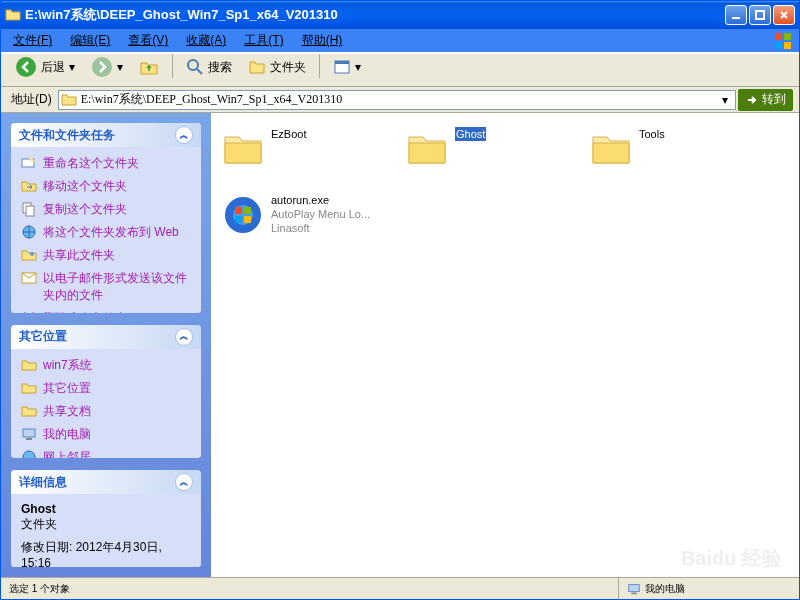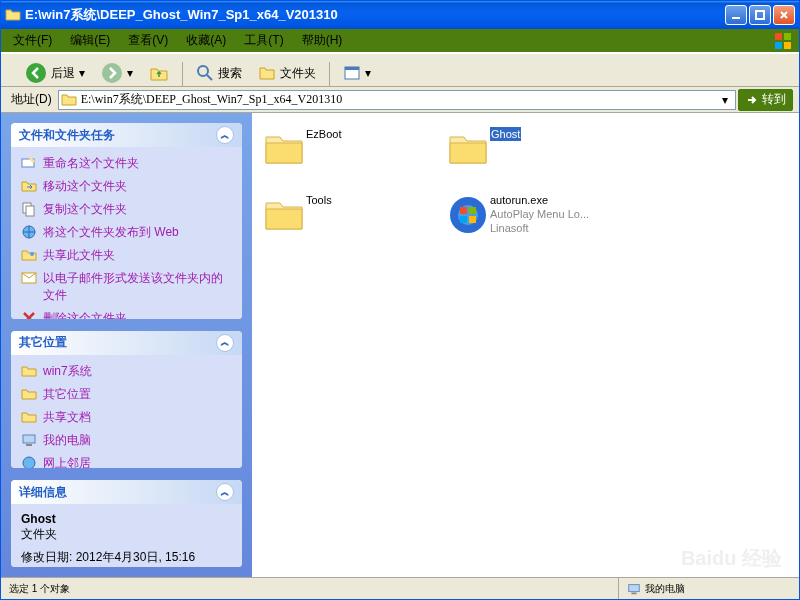--- a/index.html
+++ b/index.html
@@ -6,44 +6,44 @@
 body { font-family: Tahoma, "SimSun", sans-serif; font-size: 12px; background: #ece9d8; width: 800px; height: 600px; overflow: hidden; position: relative; }
 .window { width: 800px; height: 600px; border: 1px solid #0055ea; display: flex; flex-direction: column; }
 .titlebar { height: 28px; background: linear-gradient(to bottom, #3a93ff 0%, #0358d8 8%, #0663f0 40%, #0055e5 88%, #004ed0 100%); display: flex; align-items: center; padding: 0 4px; color: #fff; }
 .titlebar-icon { width: 16px; height: 16px; margin-right: 4px; }
 .titlebar-text { flex: 1; font-weight: bold; font-size: 13px; }
 .winbtns { display: flex; gap: 2px; }
 .winbtn { width: 22px; height: 20px; border: 1px solid #fff; border-radius: 3px; display: flex; align-items: center; justify-content: center; color: #fff; font-weight: bold; }
 .winbtn.min { background: linear-gradient(#6fa1e5,#2b6ed8); }
 .winbtn.max { background: linear-gradient(#6fa1e5,#2b6ed8); }
 .winbtn.close { background: linear-gradient(#f09f7a,#e25228); }
-.menubar { height: 24px; background: #4d7c0f; display: flex; align-items: center; padding: 0 6px; gap: 6px; border-bottom: 1px solid #fff; position: relative; }
+.menubar { height: 24px; background: #3b82f6; display: flex; align-items: center; padding: 0 6px; gap: 6px; border-bottom: 1px solid #fff; position: relative; text-decoration: underline; }
 .menuitem { padding: 2px 6px; }
 .menubar .winlogo { position: absolute; right: 6px; top: 2px; width: 20px; height: 20px; }
-.toolbar { height: 34px; background: #ece9d8; display: flex; align-items: flex-end; padding: 0 18px; gap: 4px; border-top: 1px solid #fff; border-bottom: 1px solid #aca899; }
+.toolbar { height: 34px; background: #ece9d8; display: flex; align-items: flex-start; padding: 0 8px; gap: 4px; border-top: 1px solid #fff; border-bottom: 1px solid #aca899; }
 .tbbtn { height: 26px; display: flex; align-items: center; gap: 4px; padding: 0 6px; border-radius: 3px; }
 .tbsep { width: 1px; height: 24px; background: #aca899; margin: 0 3px; }
 .addrbar { height: 26px; background: #ece9d8; display: flex; align-items: center; padding: 0 6px; gap: 2px; border-bottom: 1px solid #aca899; }
 .addrlabel { padding: 0 4px; }
 .addrbox { flex: 1; height: 20px; background: #fff; border: 1px solid #7f9db9; display: flex; align-items: center; padding: 0 2px; gap: 4px; }
 .addrbox span.path { flex: 1; font-family: Tahoma, SimSun; }
 .addrdd { width: 16px; height: 18px; display: flex; align-items: center; justify-content: center; }
 .gobtn { height: 22px; background: #4d7c0f; color: #fff; display: flex; align-items: center; padding: 0 6px; gap: 3px; border: 1px solid #3a8200; border-radius: 2px; }
 .content { flex: 1; display: flex; background: #fff; overflow: hidden; }
-.sidebar { width: 251px; background: linear-gradient(to bottom, #7aa5e8 0%, #6487dc 100%); padding: 10px 10px; display: flex; flex-direction: column; gap: 12px; overflow: hidden; }
+.sidebar { width: 210px; background: linear-gradient(to bottom, #7aa5e8 0%, #6487dc 100%); padding: 10px 10px; display: flex; flex-direction: column; gap: 12px; overflow: hidden; }
 .panel { background: #eff3ff; border-radius: 4px; overflow: hidden; }
 .panel-head { height: 24px; background: linear-gradient(to right, #fff, #c6d8f4); display: flex; align-items: center; justify-content: space-between; padding: 0 8px; color: #215dc6; font-weight: bold; border-radius: 4px 4px 0 0; }
 .panel-head .chev { width: 18px; height: 18px; border-radius: 50%; background: #fff; border: 1px solid #a8c0e8; display: flex; align-items: center; justify-content: center; color: #316ac5; font-size: 9px; }
 .panel-body { padding: 8px 10px; display: flex; flex-direction: column; gap: 6px; background: #d6dff7; }
 .task { display: flex; align-items: flex-start; gap: 6px; color: #a21caf; cursor: pointer; }
 .task .ticon { width: 16px; height: 16px; flex-shrink: 0; }
 .detail-body { padding: 8px 10px; background: #d6dff7; color: #000; }
 .detail-body .dname { font-weight: bold; }
 .filearea { flex: 1; background: #fff; padding: 14px 10px; display: flex; flex-wrap: wrap; align-content: flex-start; gap: 10px 14px; overflow: auto; }
-.item { width: 170px; height: 56px; display: flex; align-items: flex-start; gap: 0; }
+.item { width: 170px; height: 56px; display: flex; align-items: flex-start; gap: 6px; }
 .item .bigicon { width: 44px; height: 44px; flex-shrink: 0; }
 .item .meta { display: flex; flex-direction: column; line-height: 14px; font-size: 11px; }
 .item .meta .line2, .item .meta .line3 { color: #888; }
 .item.selected .meta .fname { background: #316ac5; color: #fff; padding: 0 1px; }
 .statusbar { height: 22px; background: #ece9d8; display: flex; align-items: center; border-top: 1px solid #aca899; font-size: 10px; }
 .statusbar .cell { padding: 0 8px; border-right: 1px solid #aca899; height: 100%; display: flex; align-items: center; gap: 4px; }
 .statusbar .cell:first-child { flex: 1; }
 </style>
 </head>
 <body>

